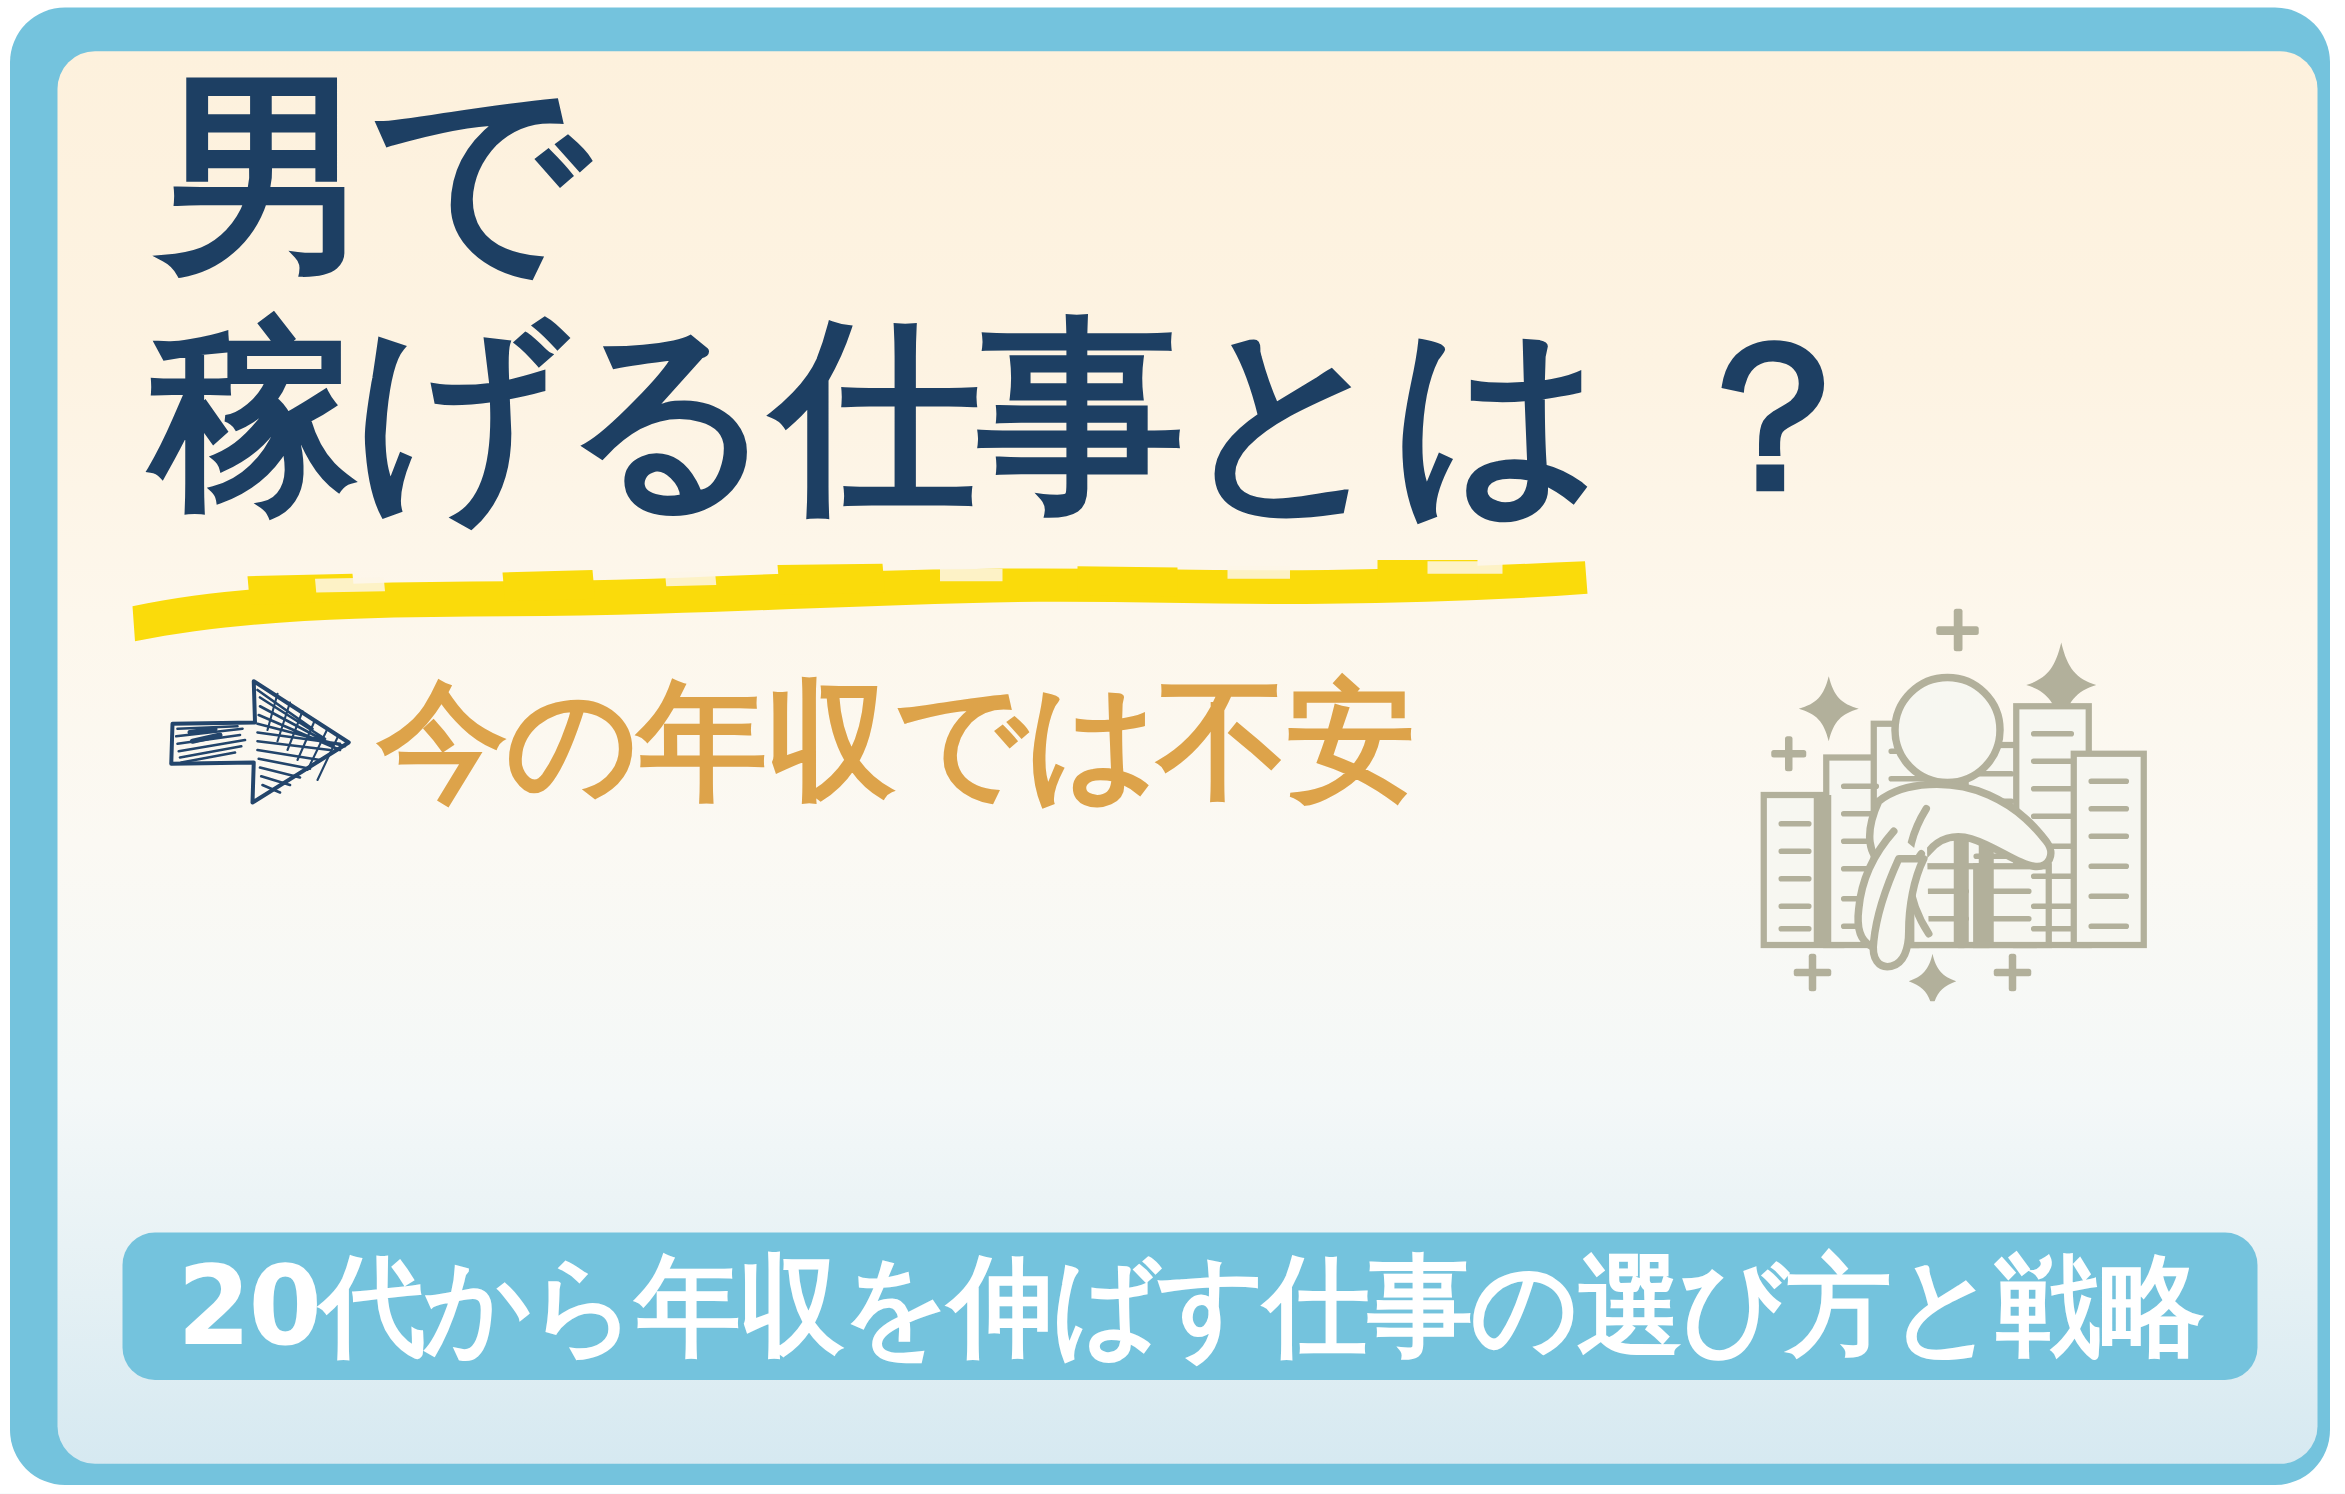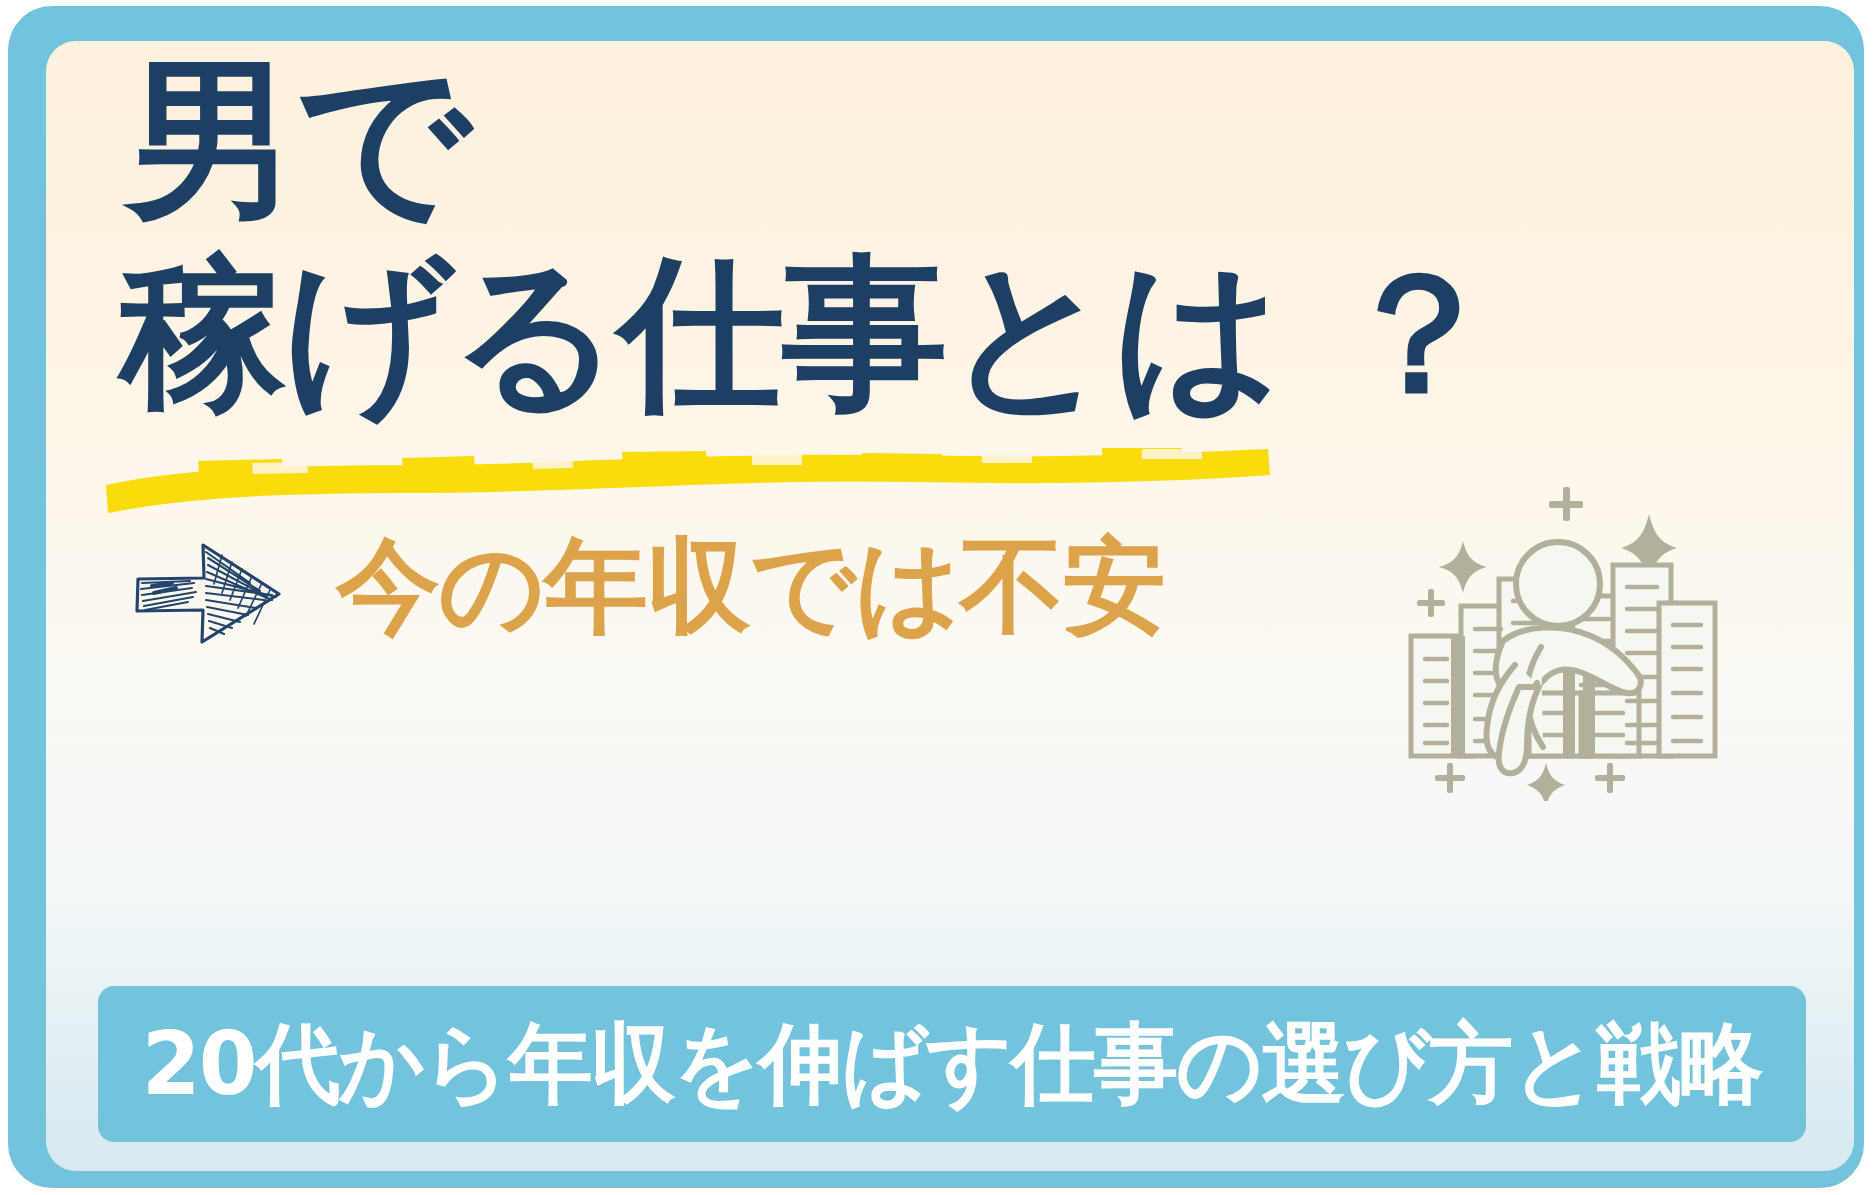--- a/index.html
+++ b/index.html
@@ -102,48 +102,47 @@
   .arrow-icon {
     flex: 0 0 auto;
     width: 152px;
     height: 112px;
     margin-right: 18px;
   }
   .arrow-icon svg { display:block; width:100%; height:100%; }
 
   .bullet-text {
     color: #dda34a;
-    font-family: Liberation Mono, monospace;
+    font-family: Liberation Sans, sans-serif;
     font-weight: bold;
     font-size: 104px;
     line-height: 1.0;
     letter-spacing: -0.012em;
     white-space: nowrap;
-    margin-left: 34px;
   }
 
   
   .illustration {
     position: absolute;
     left: 1345px;
     top: 440px;
     width: 340px;
     height: 320px;
   }
   .illustration svg { display:block; width:100%; height:100%; }
 
   
   .banner {
     position: absolute;
     left: 52px;
     top: 945px;
     width: 1708px;
-    height: 156px;
+    height: 118px;
     background: #74c3dd;
-    border-radius: 16px;
+    border-radius: 26px;
     display: flex;
     align-items: center;
     justify-content: center;
   }
   .banner-text {
     color: #ffffff;
     font-family: "DejaVu Sans", "Liberation Sans", sans-serif;
     font-weight: bold;
     font-size: 88px;
     line-height: 1.0;

